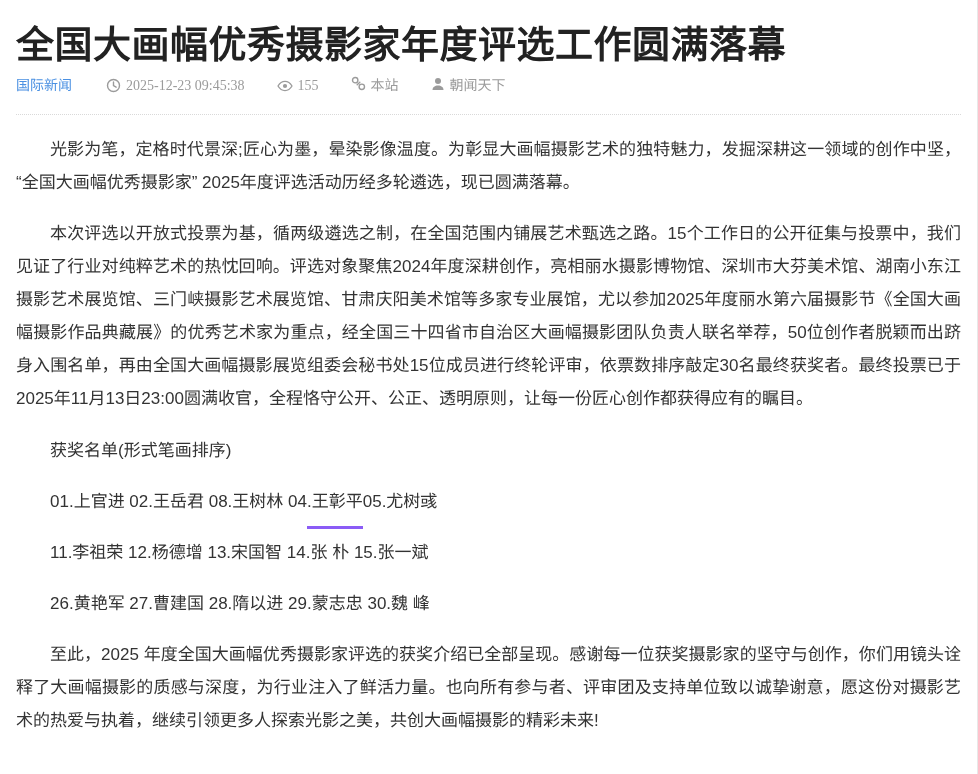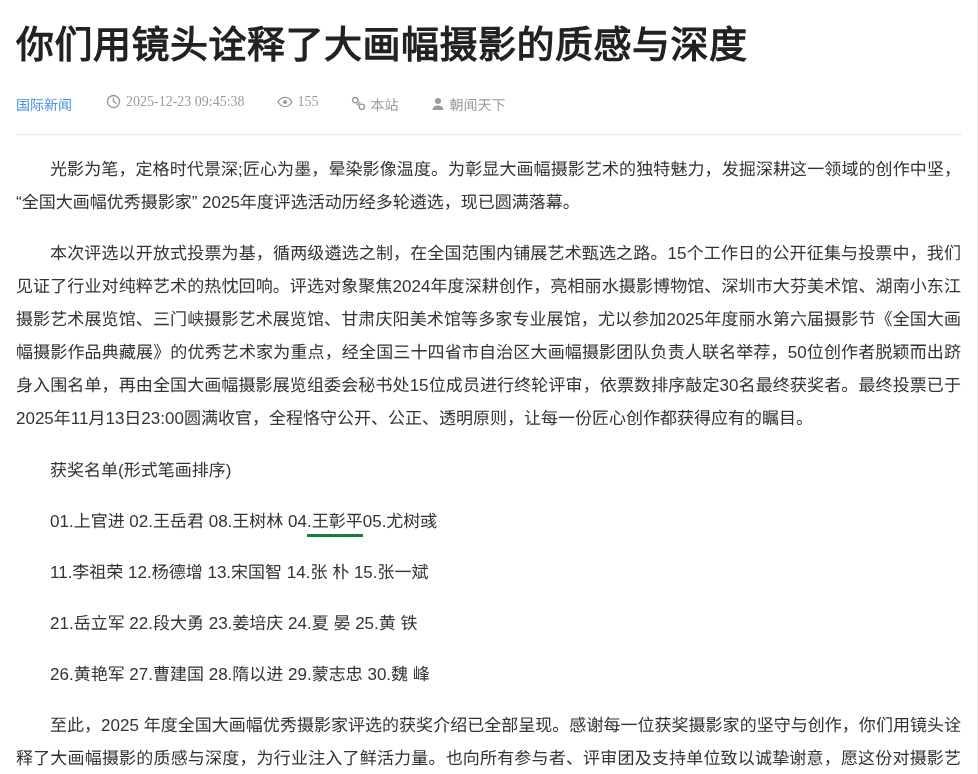--- a/index.html
+++ b/index.html
@@ -20,22 +20,22 @@
     font-size: 38px;
     line-height: 1.25;
     font-weight: 700;
     color: #222;
     margin: 0;
     padding-top: 22px;
     letter-spacing: 0.5px;
   }
   .meta-bar {
     display: flex;
-    align-items: flex-start;
-    margin-top: 24px;
+    align-items: flex-end;
+    margin-top: 4px;
     font-size: 14px;
     color: #9b9b9b;
   }
   .meta-bar .category {
     color: #4a90e2;
     text-decoration: none;
     margin-right: 34px;
     cursor: pointer;
   }
   .meta-item {
@@ -56,30 +56,30 @@
     font-size: 17px;
     line-height: 1.95;
     color: #333;
     text-align: justify;
   }
   .article-body p {
     margin: 18px 0;
     text-indent: 2em;
   }
   .underline-red {
-    border-bottom: 3px solid #15803d;
-    padding-bottom: 3px;
+    border-bottom: 3px solid #8b5cf6;
+    padding-bottom: 15px;
   }
 </style>
 </head>
 <body>
 
 <div class="page">
 
-  <h1 class="article-title">你们用镜头诠释了大画幅摄影的质感与深度</h1>
+  <h1 class="article-title">全国大画幅优秀摄影家年度评选工作圆满落幕</h1>
 
   <div class="meta-bar">
     <a class="category" href="#">国际新闻</a>
 
     <span class="meta-item">
       <span>
         <svg width="15" height="15" viewBox="0 0 15 15">
           <circle cx="7.5" cy="7.5" r="6" fill="none" stroke="#9b9b9b" stroke-width="1.4"></circle>
           <path d="M7.5 4v3.7l2.6 1.5" fill="none" stroke="#9b9b9b" stroke-width="1.4" stroke-linecap="round"></path>
         </svg>
@@ -122,19 +122,18 @@
   <hr class="divider">
 
   <div class="article-body">
     <p>光影为笔，定格时代景深;匠心为墨，晕染影像温度。为彰显大画幅摄影艺术的独特魅力，发掘深耕这一领域的创作中坚，“全国大画幅优秀摄影家” 2025年度评选活动历经多轮遴选，现已圆满落幕。</p>
     <p>本次评选以开放式投票为基，循两级遴选之制，在全国范围内铺展艺术甄选之路。15个工作日的公开征集与投票中，我们见证了行业对纯粹艺术的热忱回响。评选对象聚焦2024年度深耕创作，亮相丽水摄影博物馆、深圳市大芬美术馆、湖南小东江摄影艺术展览馆、三门峡摄影艺术展览馆、甘肃庆阳美术馆等多家专业展馆，尤以参加2025年度丽水第六届摄影节《全国大画幅摄影作品典藏展》的优秀艺术家为重点，经全国三十四省市自治区大画幅摄影团队负责人联名举荐，50位创作者脱颖而出跻身入围名单，再由全国大画幅摄影展览组委会秘书处15位成员进行终轮评审，依票数排序敲定30名最终获奖者。最终投票已于2025年11月13日23:00圆满收官，全程恪守公开、公正、透明原则，让每一份匠心创作都获得应有的瞩目。</p>
     <p>获奖名单(形式笔画排序)</p>
 
     <p><span>01.上官进 02.王岳君 08.王树林 04</span><span class="underline-red">.王彰平</span><span>05.尤树彧</span></p>
 
     <p>11.李祖荣 12.杨德增 13.宋国智 14.张 朴 15.张一斌</p>
-    <p>21.岳立军 22.段大勇 23.姜培庆 24.夏 晏 25.黄 铁</p>
     <p>26.黄艳军 27.曹建国 28.隋以进 29.蒙志忠 30.魏 峰</p>
 
     <p>至此，2025 年度全国大画幅优秀摄影家评选的获奖介绍已全部呈现。感谢每一位获奖摄影家的坚守与创作，你们用镜头诠释了大画幅摄影的质感与深度，为行业注入了鲜活力量。也向所有参与者、评审团及支持单位致以诚挚谢意，愿这份对摄影艺术的热爱与执着，继续引领更多人探索光影之美，共创大画幅摄影的精彩未来!</p>
   </div>
 
 </div>
 
 </body></html>

